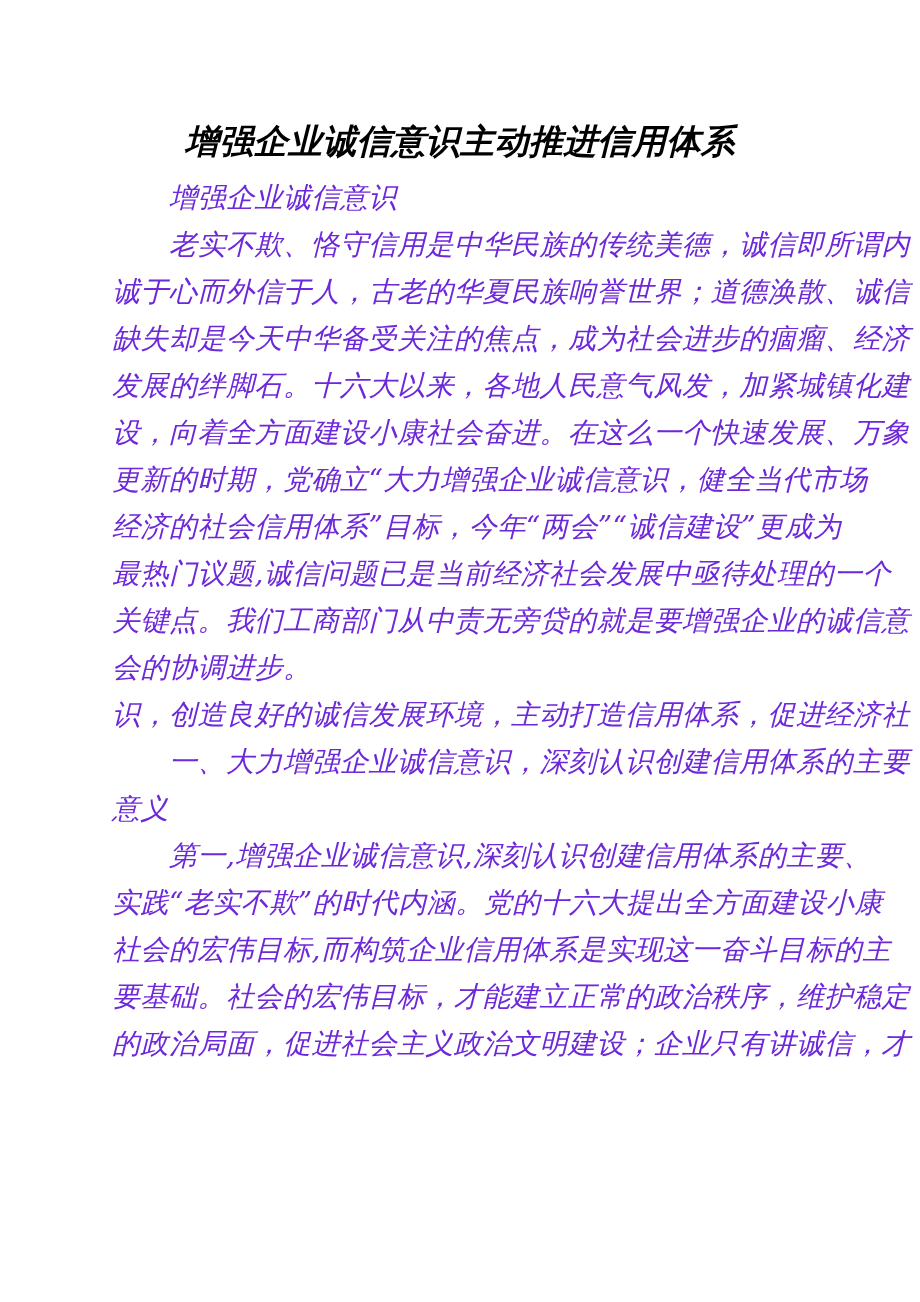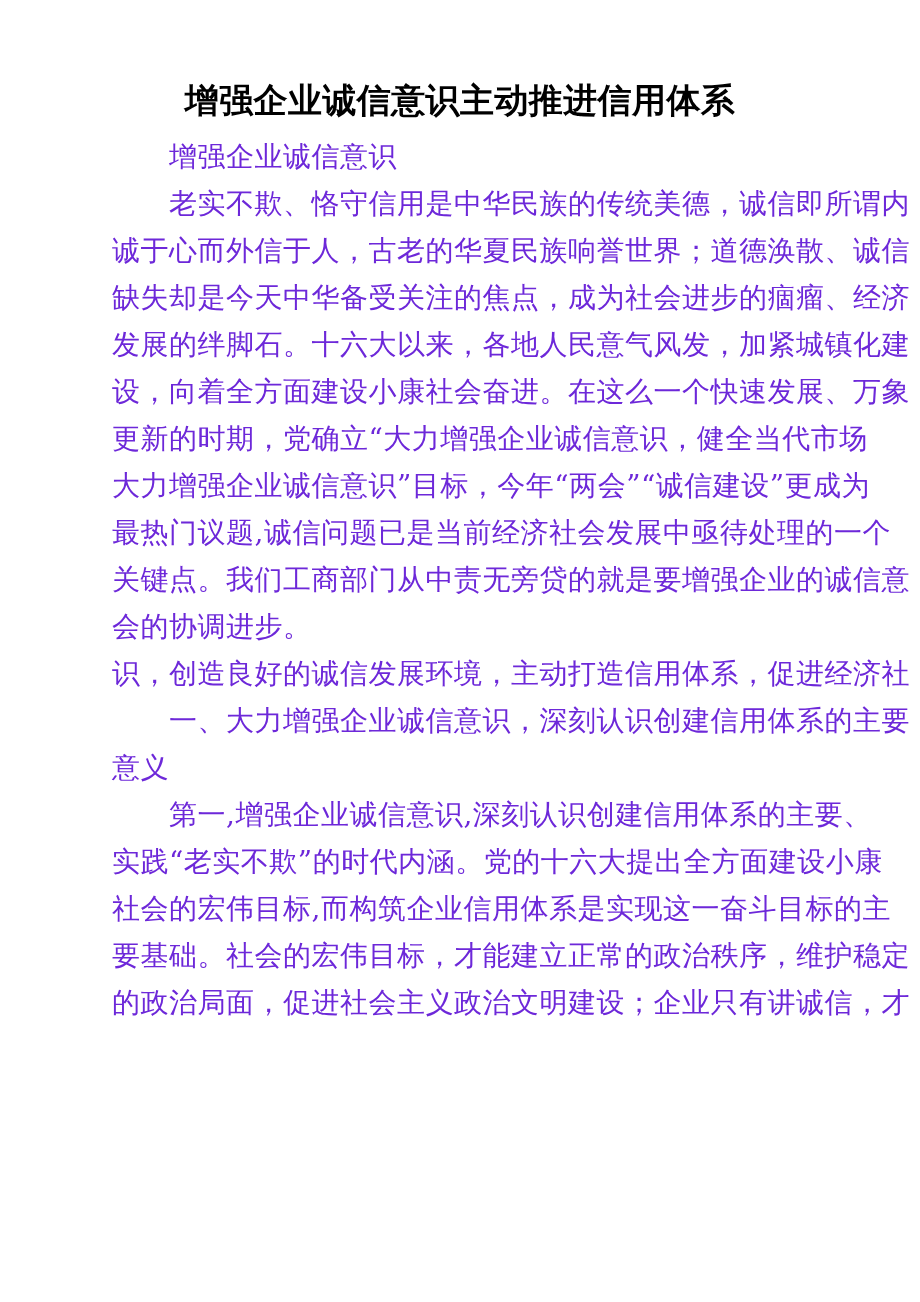--- a/index.html
+++ b/index.html
@@ -10,21 +10,22 @@
   .page {
     position: relative;
     width: 920px;
     height: 1302px;
     background: #ffffff;
     overflow: hidden;
     font-family: "DejaVu Serif", "Liberation Serif", serif;
     color: #000000;
   }
   .doc {
-    padding-top: 75px;
+    padding-top: 116px;
+    font-style: italic;
   }
   .doc-title {
     margin: 0;
     width: 920px;
     text-align: center;
     font-size: 34px;
     line-height: 50px;
     font-weight: bold;
     letter-spacing: 0.4px;
     color: #000000;
@@ -54,21 +55,21 @@
   <div class="doc">
     <h1 class="doc-title">增强企业诚信意识主动推进信用体系</h1>
     <div class="doc-body">
         <div class="line indent">增强企业诚信意识</div>
         <div class="line indent">老实不欺、恪守信用是中华民族的传统美德，诚信即所谓内</div>
         <div class="line">诚于心而外信于人，古老的华夏民族响誉世界；道德涣散、诚信</div>
         <div class="line">缺失却是今天中华备受关注的焦点，成为社会进步的痼瘤、经济</div>
         <div class="line">发展的绊脚石。十六大以来，各地人民意气风发，加紧城镇化建</div>
         <div class="line">设，向着全方面建设小康社会奋进。在这么一个快速发展、万象</div>
         <div class="line">更新的时期，党确立“大力增强企业诚信意识，健全当代市场</div>
-        <div class="line">大力增强企业诚信意识”目标，今年“两会”“诚信建设”更成为</div>
+        <div class="line">经济的社会信用体系”目标，今年“两会”“诚信建设”更成为</div>
         <div class="line">最热门议题,诚信问题已是当前经济社会发展中亟待处理的一个</div>
         <div class="line">关键点。我们工商部门从中责无旁贷的就是要增强企业的诚信意</div>
         <div class="line">会的协调进步。</div>
         <div class="line">识，创造良好的诚信发展环境，主动打造信用体系，促进经济社</div>
         <div class="line indent">一、大力增强企业诚信意识，深刻认识创建信用体系的主要</div>
         <div class="line">意义</div>
         <div class="line indent">第一,增强企业诚信意识,深刻认识创建信用体系的主要、</div>
         <div class="line">实践“老实不欺”的时代内涵。党的十六大提出全方面建设小康</div>
         <div class="line">社会的宏伟目标,而构筑企业信用体系是实现这一奋斗目标的主</div>
         <div class="line">要基础。社会的宏伟目标，才能建立正常的政治秩序，维护稳定</div>

